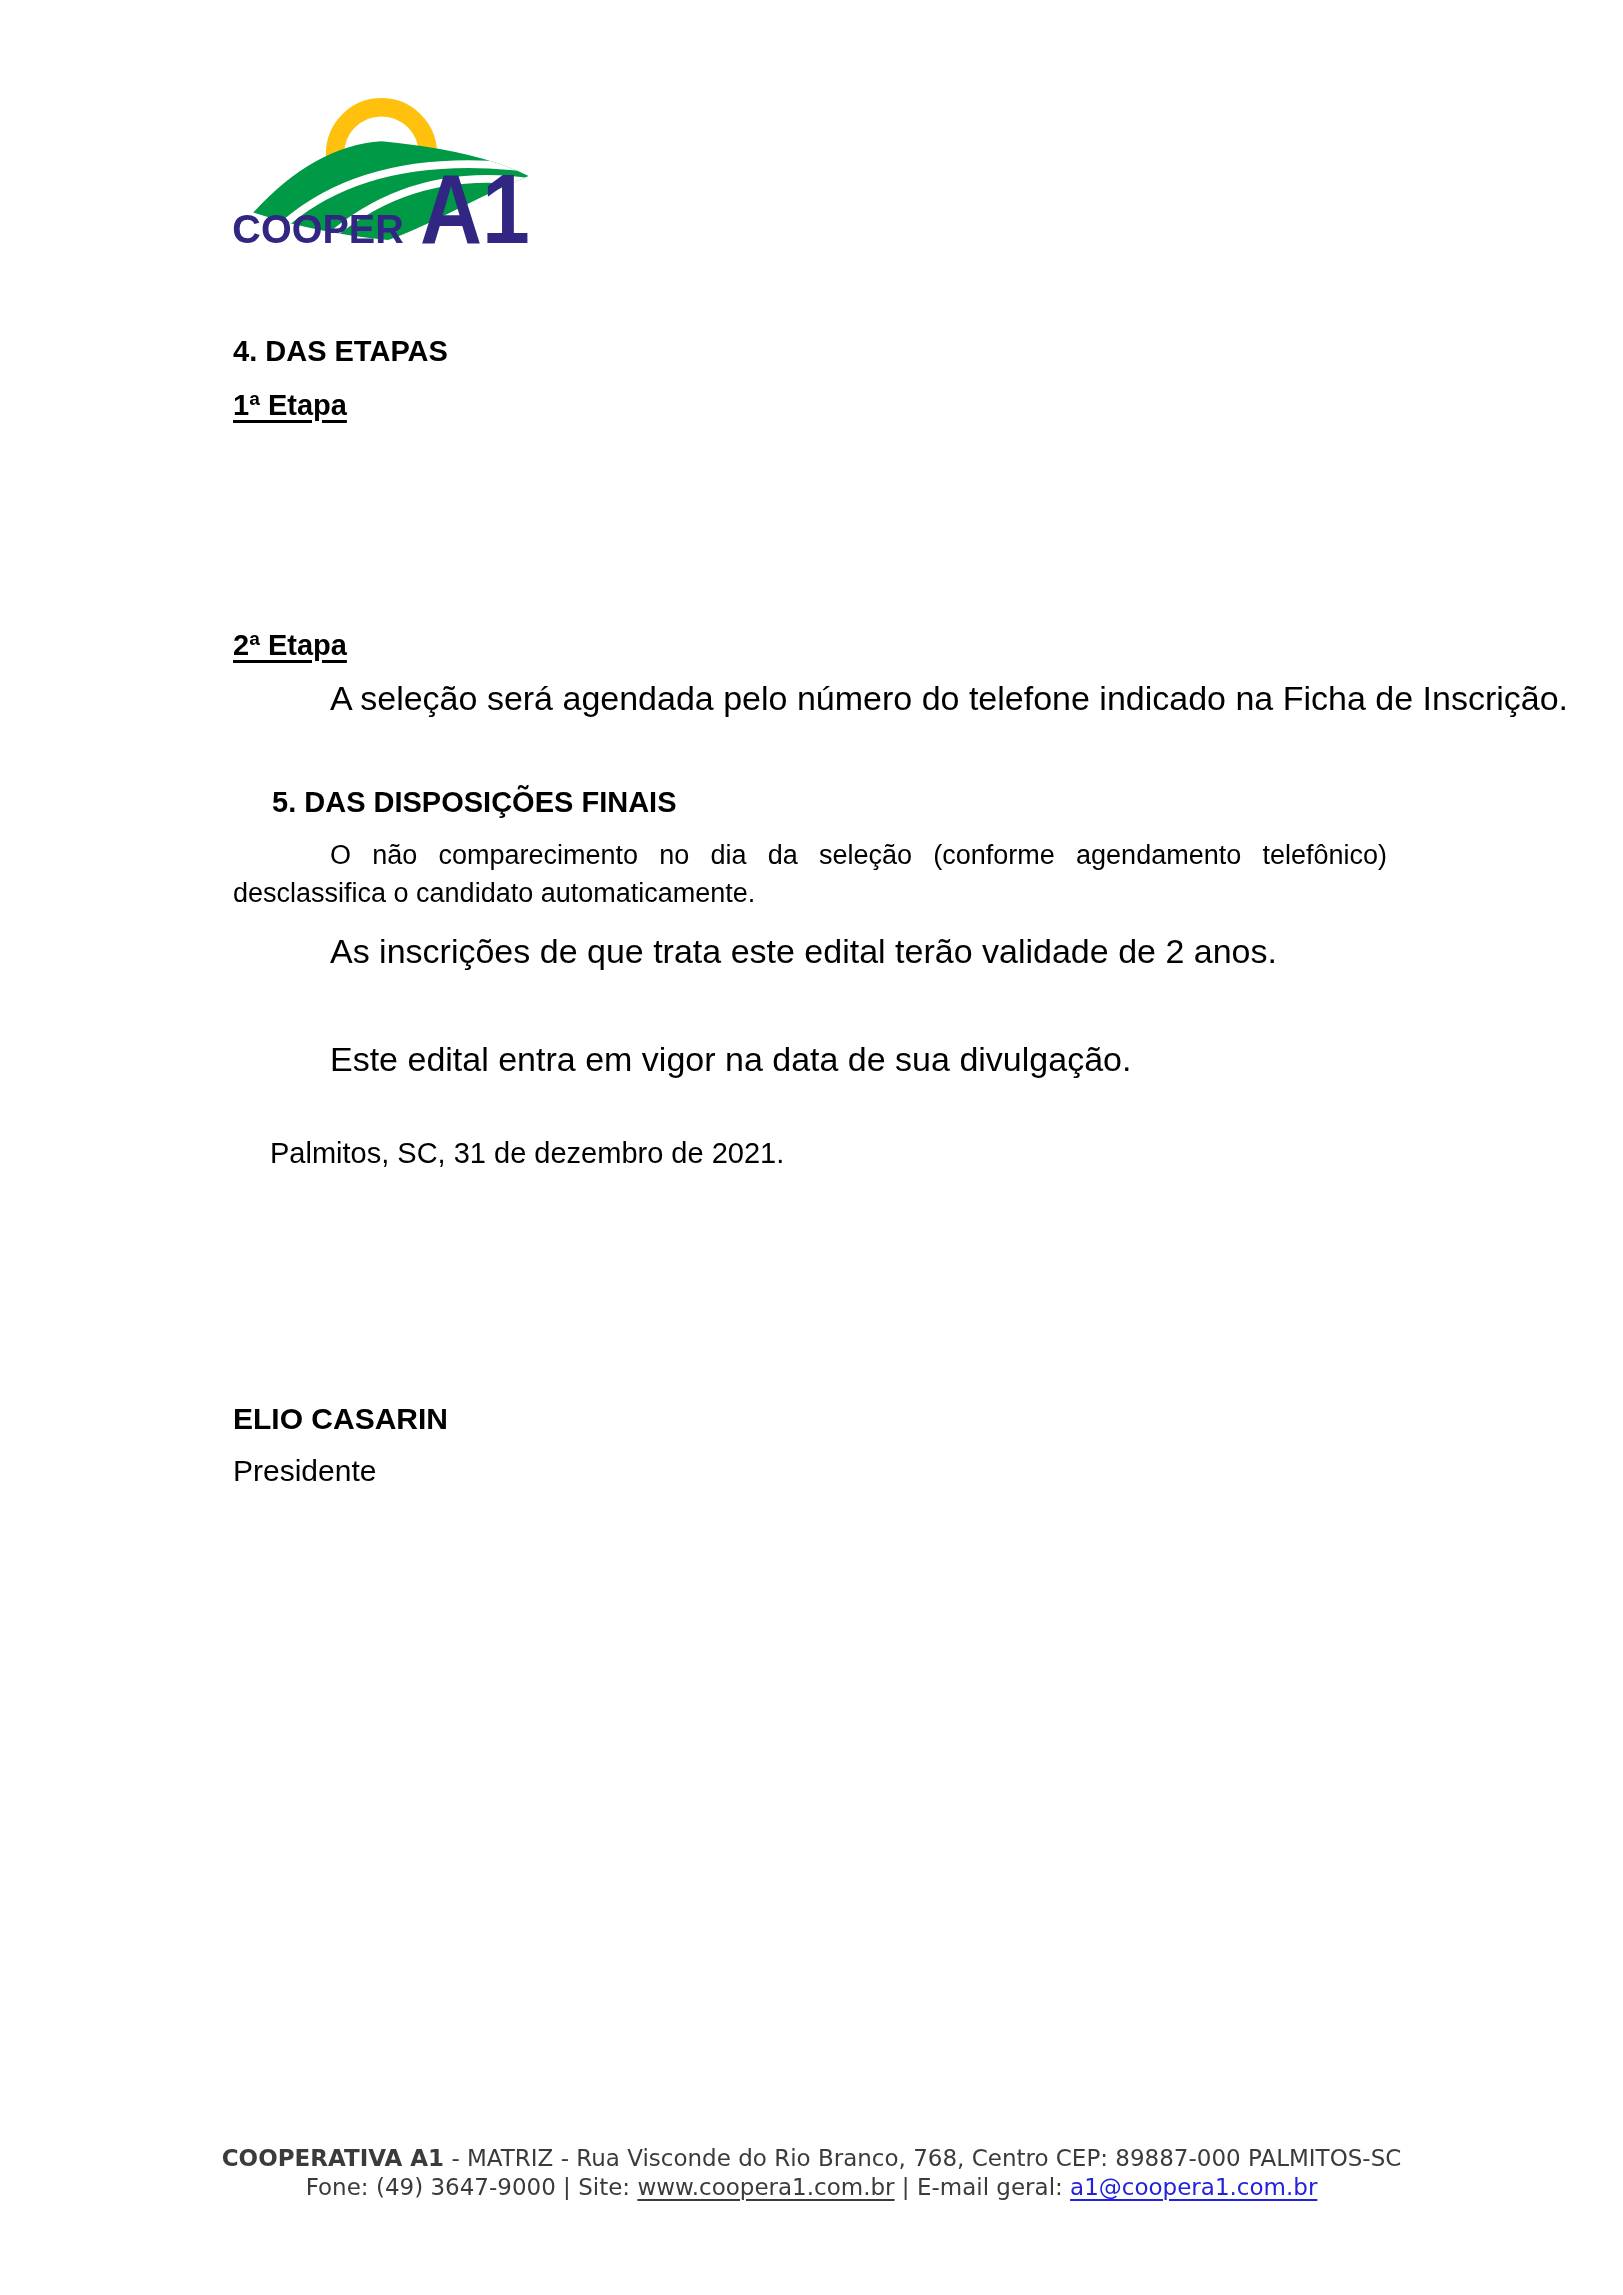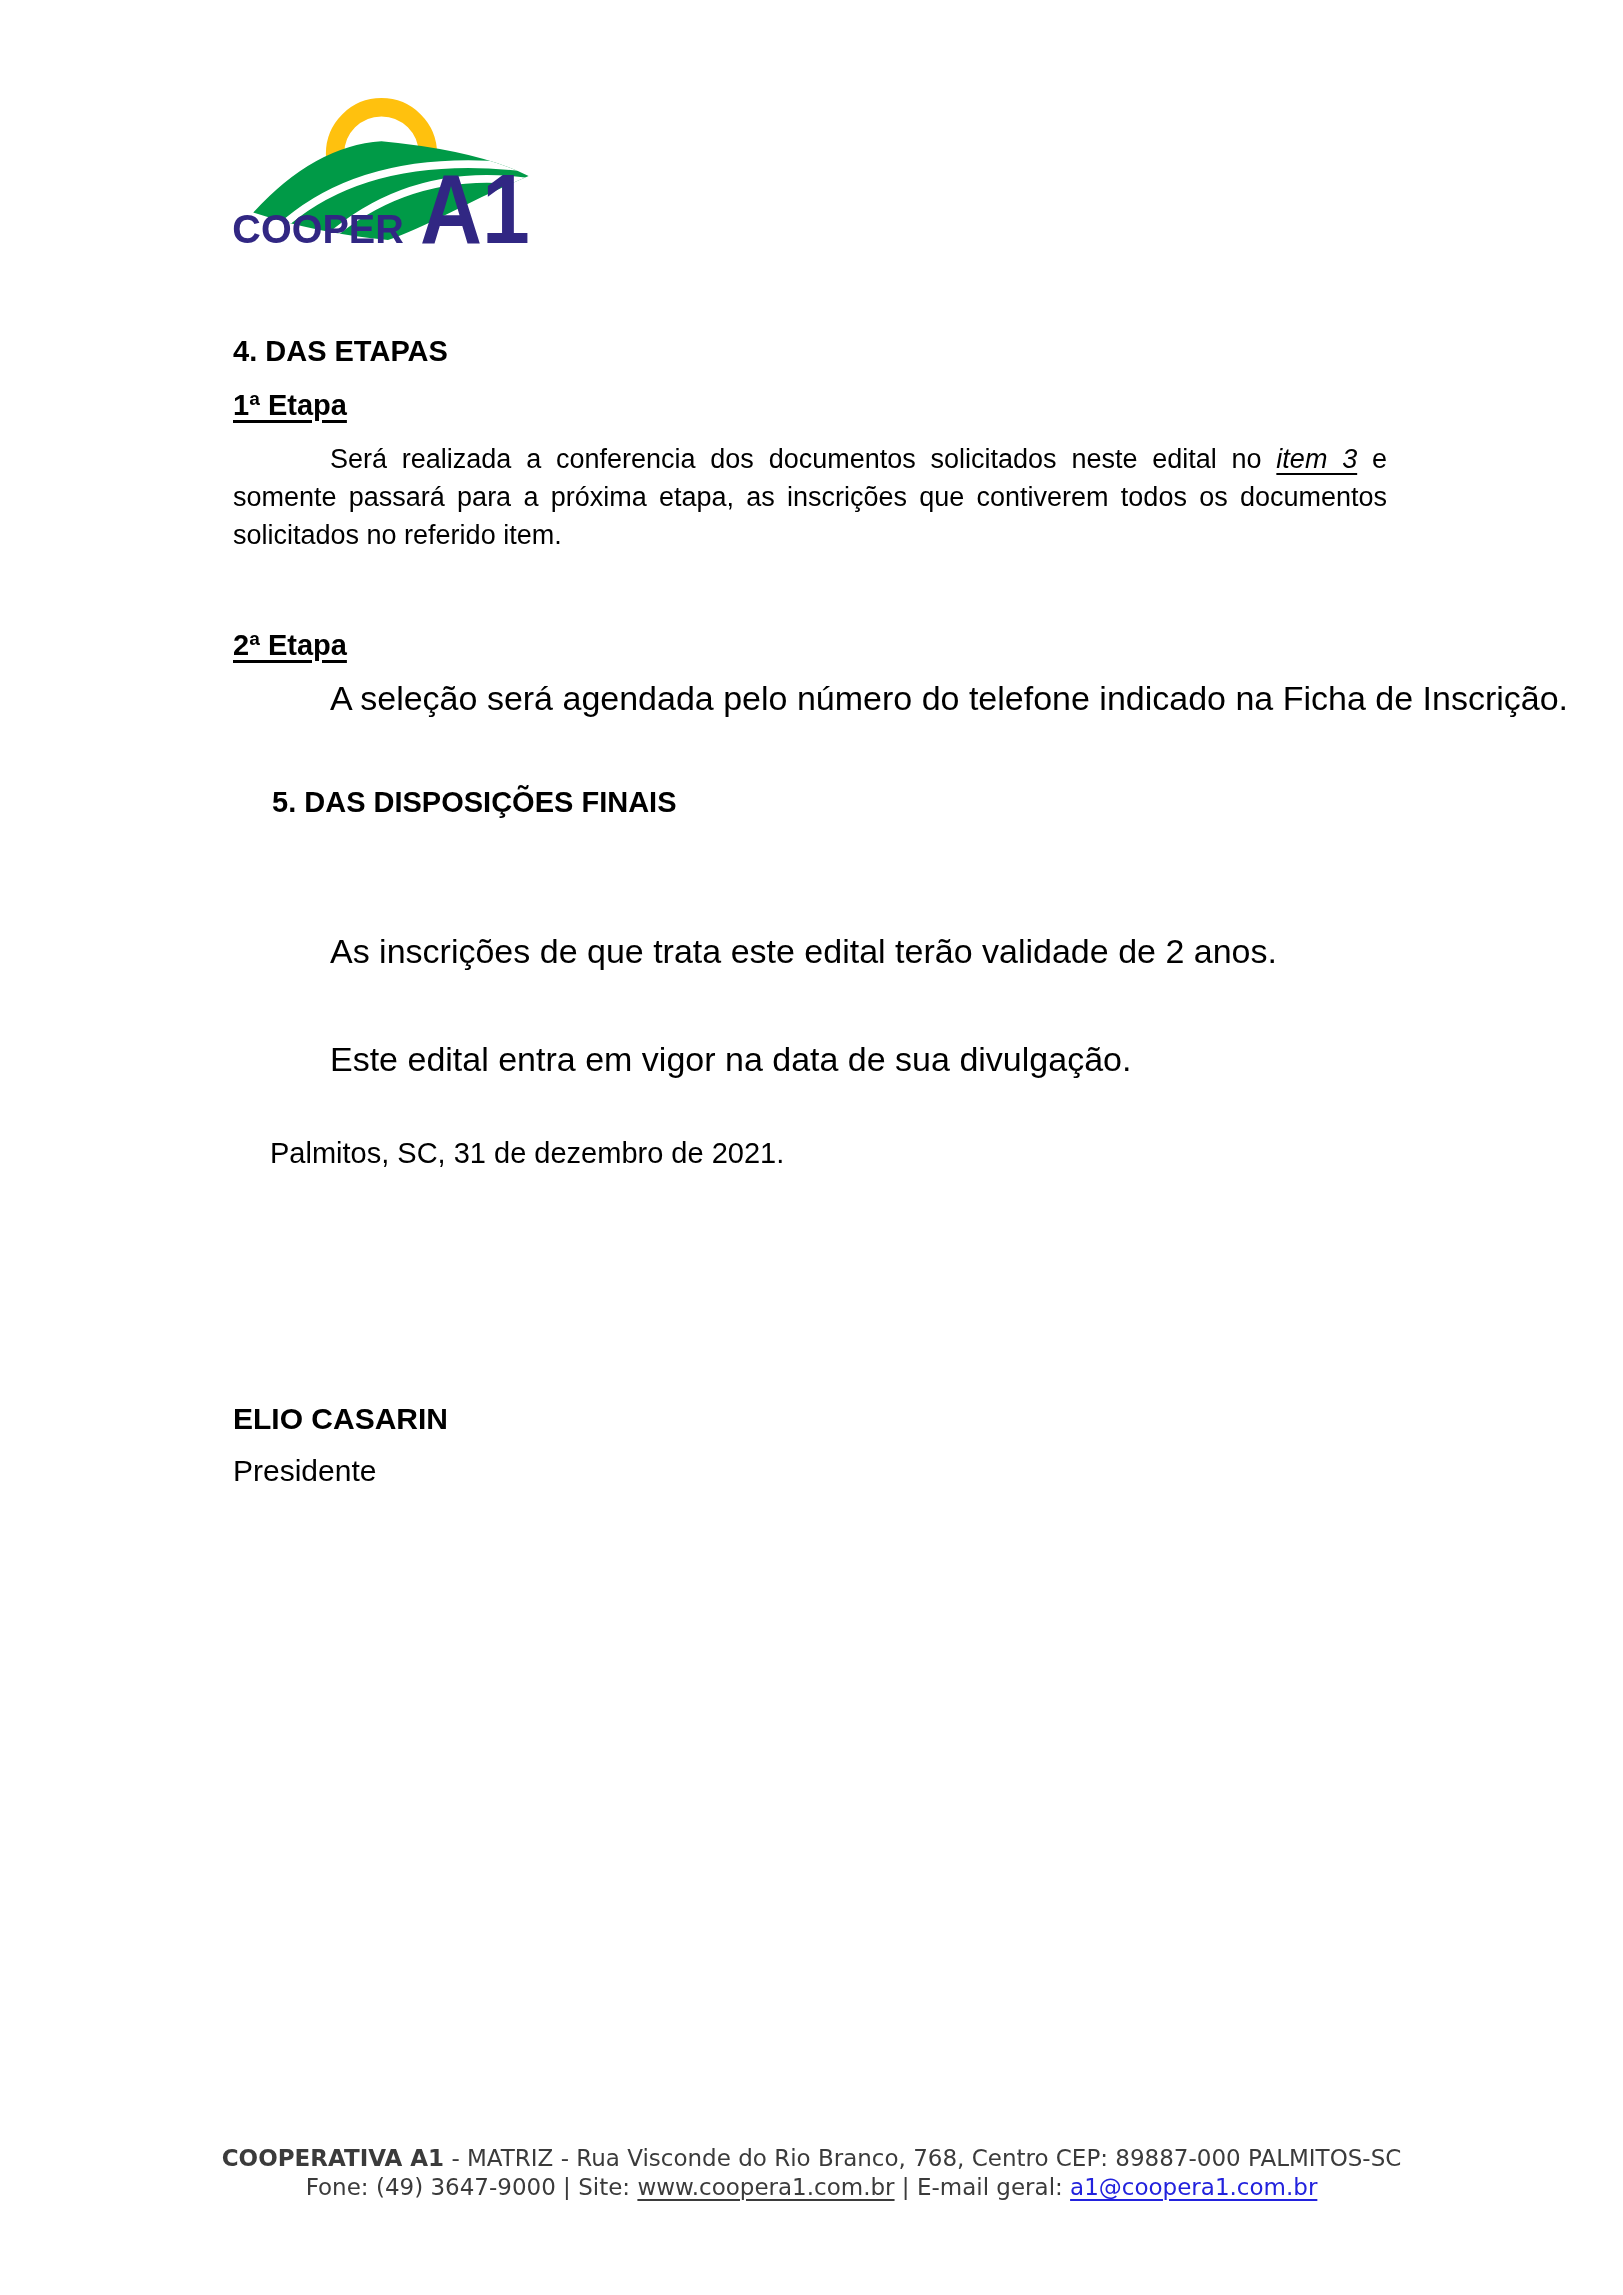--- a/index.html
+++ b/index.html
@@ -120,28 +120,28 @@
       <path d="M 172,226 Q 300,115 478,140" fill="none" stroke="#ffffff" stroke-width="12"></path>
     </g>
     <text x="25" y="233" font-family="Liberation Sans, sans-serif" font-weight="bold" font-size="62" fill="#312783" textLength="262" lengthAdjust="spacingAndGlyphs">COOPER</text>
     <text x="312" y="233" font-family="Liberation Sans, sans-serif" font-weight="bold" font-size="150" fill="#312783" textLength="168" lengthAdjust="spacingAndGlyphs">A1</text>
   </svg>
 
   <div class="heading" style="left:233px;top:337px;">4. DAS ETAPAS</div>
 
   <div class="heading" style="left:233px;top:391px;"><span class="u">1ª Etapa</span></div>
 
-  <p class="para" style="top:440px;margin:0;"><span>Será realizada a conferencia dos documentos solicitados neste edital no </span><span class="item-ref">item 3</span><span> e somente passará para a próxima etapa, as inscrições que contiverem todos os documentos solicitados no referido item.</span></p>
 
   <div class="heading" style="left:233px;top:631px;"><span class="u">2ª Etapa</span></div>
 
   <p class="single" style="top:679px;margin:0;">A seleção será agendada pelo número do telefone indicado na Ficha de Inscrição.</p>
 
   <div class="heading" style="left:272px;top:788px;">5. DAS DISPOSIÇÕES FINAIS</div>
 
+  <p class="para" style="top:836px;margin:0;">O não comparecimento no dia da seleção (conforme agendamento telefônico) desclassifica o candidato automaticamente.</p>
 
   <p class="single" style="top:932px;margin:0;">As inscrições de que trata este edital terão validade de 2 anos.</p>
 
 
   <p class="single" style="top:1040px;margin:0;">Este edital entra em vigor na data de sua divulgação.</p>
 
   <div class="dateline">Palmitos, SC, 31 de dezembro de 2021.</div>
 
   <div class="sig-name">ELIO CASARIN</div>
 

